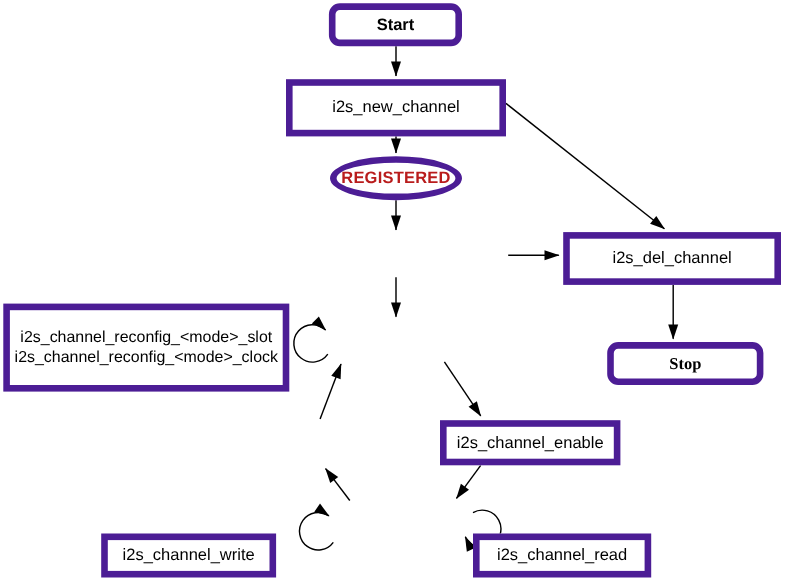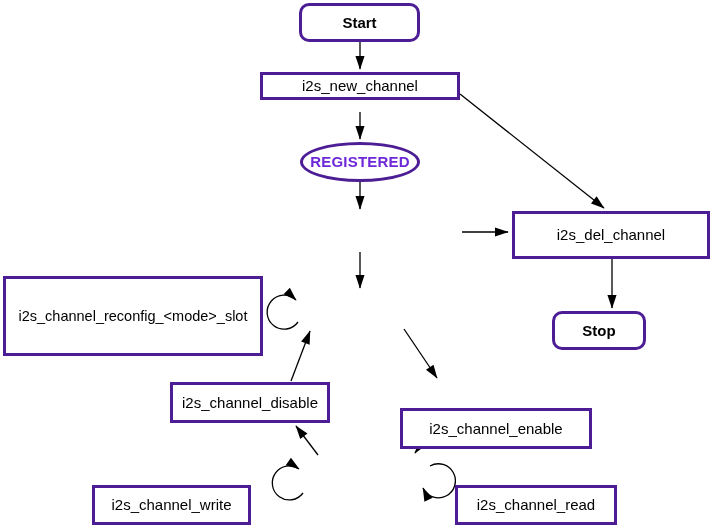--- a/index.html
+++ b/index.html
@@ -11,45 +11,45 @@
     overflow:hidden;
   }
   .edges{
     position:absolute;left:0;top:0;width:714px;height:530px;
     z-index:1;
   }
   .node{
     position:absolute;
     box-sizing:border-box;
     background:#ffffff;
-    border:3px solid #4c1d95;
+    border:6px solid #4c1d95;
     display:flex;align-items:center;justify-content:center;
     font-size:15px;color:#000000;
     z-index:2;
     text-align:center;
     line-height:1.2;
   }
   .terminal{border-radius:10px;font-weight:bold;}
-  .state{border-radius:50%;font-weight:bold;color:#6d28d9;letter-spacing:.2px;}
+  .state{border-radius:50%;font-weight:bold;color:#b91c1c;letter-spacing:.2px;}
   .multiline{flex-direction:column;justify-content:center;font-size:14.5px;line-height:18px;}
 
   
   .n-start     {left:299px;top:3px;  width:121px;height:39px;}
-  .n-new       {left:260px;top:72px; width:200px;height:28px;}
+  .n-new       {left:260px;top:72px; width:200px;height:52px;}
   .n-registered{left:300px;top:142px;width:120px;height:40px;}
   .n-init      {left:260px;top:212px;width:202px;height:40px;}
   .n-del       {left:512px;top:211px;width:198px;height:48px;}
-  .n-stop      {left:552px;top:311px;width:94px;height:39px;}
+  .n-stop      {left:552px;top:311px;width:142px;height:39px;font-family:Liberation Serif, serif;}
   .n-reconfig  {left:3px;  top:276px;width:260px;height:80px;}
   .n-ready     {left:296px;top:291px;width:129px;height:42px;}
   .n-disable   {left:170px;top:382px;width:160px;height:41px;}
-  .n-enable    {left:400px;top:382px;width:192px;height:41px;margin-top:26px;}
+  .n-enable    {left:400px;top:382px;width:164px;height:41px;}
   .n-running   {left:298px;top:453px;width:129px;height:44px;}
   .n-write     {left:92px;top:485px;width:159px;height:40px;}
-  .n-read      {left:455px;top:485px;width:162px;height:40px;text-align:center;}
+  .n-read      {left:430px;top:485px;width:162px;height:40px;text-align:center;}
 
   .edge{stroke:#000000;stroke-width:1.3;fill:none;}
 </style>
 </head>
 <body>
 
 <div class="canvas">
 
   <svg class="edges" viewBox="0 0 714 530" xmlns="http://www.w3.org/2000/svg">
     <defs>
@@ -79,24 +79,24 @@
 
   <div class="node state n-registered">REGISTERED</div>
 
 
   <div class="node n-del">i2s_del_channel</div>
 
   <div class="node terminal n-stop">Stop</div>
 
   <div class="node multiline n-reconfig">
     <div>i2s_channel_reconfig_&lt;mode&gt;_slot</div>
+    <div>i2s_channel_reconfig_&lt;mode&gt;_clock</div>
   </div>
 
 
-  <div class="node n-disable">i2s_channel_disable</div>
 
   <div class="node n-enable">i2s_channel_enable</div>
 
 
   <div class="node n-write">i2s_channel_write</div>
 
   <div class="node n-read">i2s_channel_read</div>
 
 </div>
 

